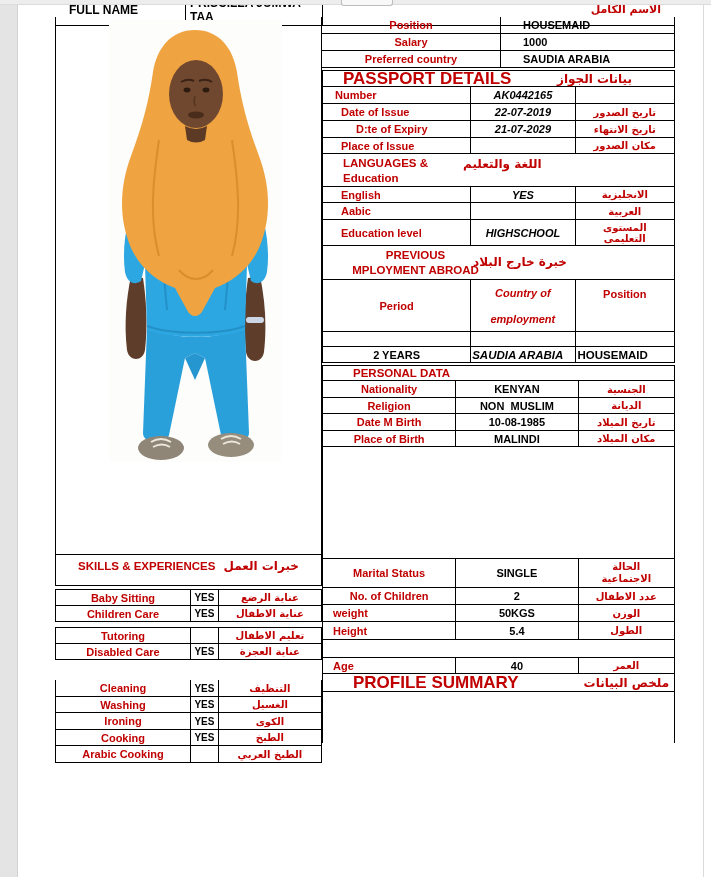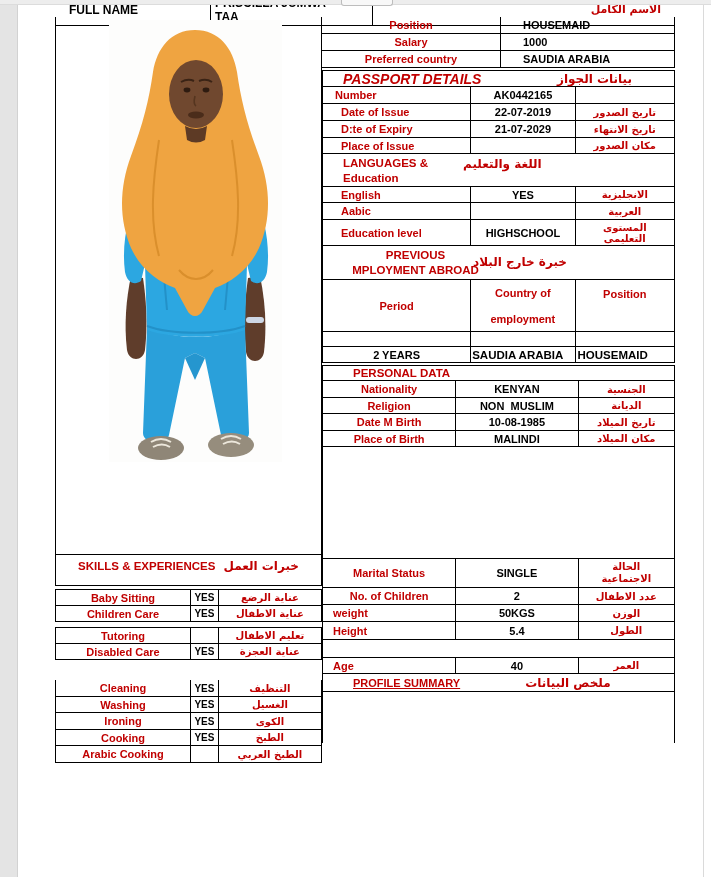--- a/index.html
+++ b/index.html
@@ -12,35 +12,35 @@
   .pageedge{position:absolute;left:703px;top:0;width:1px;height:877px;background:#dadada;}
   .sec{position:absolute;box-sizing:border-box;}
   .r{display:flex;box-sizing:border-box;border-bottom:var(--bd);}
   .c{box-sizing:border-box;display:flex;align-items:center;font-size:11px;}
   .bl{border-left:var(--bd);}
   .red{color:var(--red);font-weight:700;}
   .blk{color:#000;font-weight:700;}
   .ctr{justify-content:center;text-align:center;}
   .ar{font-family:"DejaVu Sans",sans-serif;font-size:10px;direction:rtl;}
   .pre{white-space:pre-line;}
-  .w148{width:148px;} .w105{width:105px;} .w100{width:100px;}
+  .w148{width:148px;} .w105{width:105px;font-style:italic;} .w100{width:100px;}
   .w133{width:133px;} .w123{width:123px;} .w97{width:97px;}
   .w178{width:178px;}
   .sk-l{width:135px;} .sk-y{width:28px;} .sk-a{width:104px;}
 </style>
 </head>
 <body>
 
 <div id="canvas">
   <div class="topstrip"></div>
   <div class="tophandle"></div>
   <div class="gutter"></div>
   <div class="pageedge"></div>
 
-  <div class="sec r" style="left:55px;top:0;width:620px;height:26px;gap:25px;">
+  <div class="sec r" style="left:55px;top:0;width:620px;height:26px;">
     <div class="c" style="width:130px;padding-left:14px;">
       <span class="blk" style="font-size:12px;margin-top:-6px;">FULL NAME</span>
     </div>
     <div class="c bl" style="width:137px;padding-left:4px;">
       <span class="blk" style="font-size:12px;margin-top:-6px;">PRISCILLA JUMWA TAA</span>
     </div>
     <div class="c bl" style="flex:1;justify-content:flex-end;padding-right:14px;">
       <span class="red ar" style="font-size:11px;margin-top:-7px;">الاسم الكامل</span>
     </div>
   </div>
@@ -99,21 +99,21 @@
       <div class="c ctr w178">
           <span class="red">Preferred country</span>
         </div>
       <div class="c bl" style="flex:1;padding-left:22px;">
           <span class="blk">SAUDIA ARABIA</span>
         </div>
     </div>
   </div>
 
   <div class="sec c" style="left:322px;top:70px;width:353px;height:17px;border:var(--bd);justify-content:space-between;padding:0 42px 0 20px;">
-    <span class="red" style="font-size:14px;font-style:italic;">PASSPORT DETAILS</span>
+    <span class="red" style="font-size:17px;">PASSPORT DETAILS</span>
     <span class="red ar" style="font-size:12px;">بيانات الجواز</span>
   </div>
 
   <div class="sec" style="left:322px;top:87px;width:353px;border-left:var(--bd);border-right:var(--bd);">
     <div class="r" style="height:17px;">
       <div class="c w148" style="padding-left:12px;">
           <span class="red">Number</span>
         </div>
       <div class="c bl ctr w105">
           <span class="blk">AK0442165</span>
@@ -127,21 +127,21 @@
           <span class="red">Date of Issue</span>
         </div>
       <div class="c bl ctr w105">
           <span class="blk">22-07-2019</span>
         </div>
       <div class="c bl ctr w100">
           <span class="red ar">تاريخ الصدور</span>
         </div>
     </div>
     <div class="r" style="height:17px;">
-      <div class="c w148" style="padding-left:18px;">
+      <div class="c w148" style="padding-left:33px;">
           <span class="red">D:te of Expiry</span>
         </div>
       <div class="c bl ctr w105">
           <span class="blk">21-07-2029</span>
         </div>
       <div class="c bl ctr w100">
           <span class="red ar">تاريخ الانتهاء</span>
         </div>
     </div>
     <div class="r" style="height:16px;">
@@ -344,21 +344,21 @@
       </div>
     <div class="c bl ctr w123">
         <span class="blk">40</span>
       </div>
     <div class="c bl ctr w97">
         <span class="red ar">العمر</span>
       </div>
   </div>
 
   <div class="sec c" style="left:322px;top:674px;width:353px;height:18px;border-left:var(--bd);border-right:var(--bd);border-bottom:var(--bd);padding-left:30px;">
-    <span class="red" style="font-size:11px;text-decoration:underline;">PROFILE SUMMARY</span>
+    <span class="red" style="font-size:17px;">PROFILE SUMMARY</span>
     <span class="red ar" style="margin-left:65px;font-size:12px;">ملخص البيانات</span>
   </div>
 
   <div class="sec" style="left:322px;top:692px;width:353px;height:51px;border-left:var(--bd);border-right:var(--bd);"></div>
 
   <div class="sec" style="left:55px;top:555px;width:267px;height:31px;border-left:var(--bd);border-right:var(--bd);border-bottom:var(--bd);">
     <div style="display:flex;justify-content:center;gap:8px;padding-top:4px;align-items:center;">
       <span class="red" style="font-size:11.5px;">SKILLS &amp; EXPERIENCES</span>
       <span class="red ar" style="font-size:12px;">خبرات العمل</span>
     </div>

